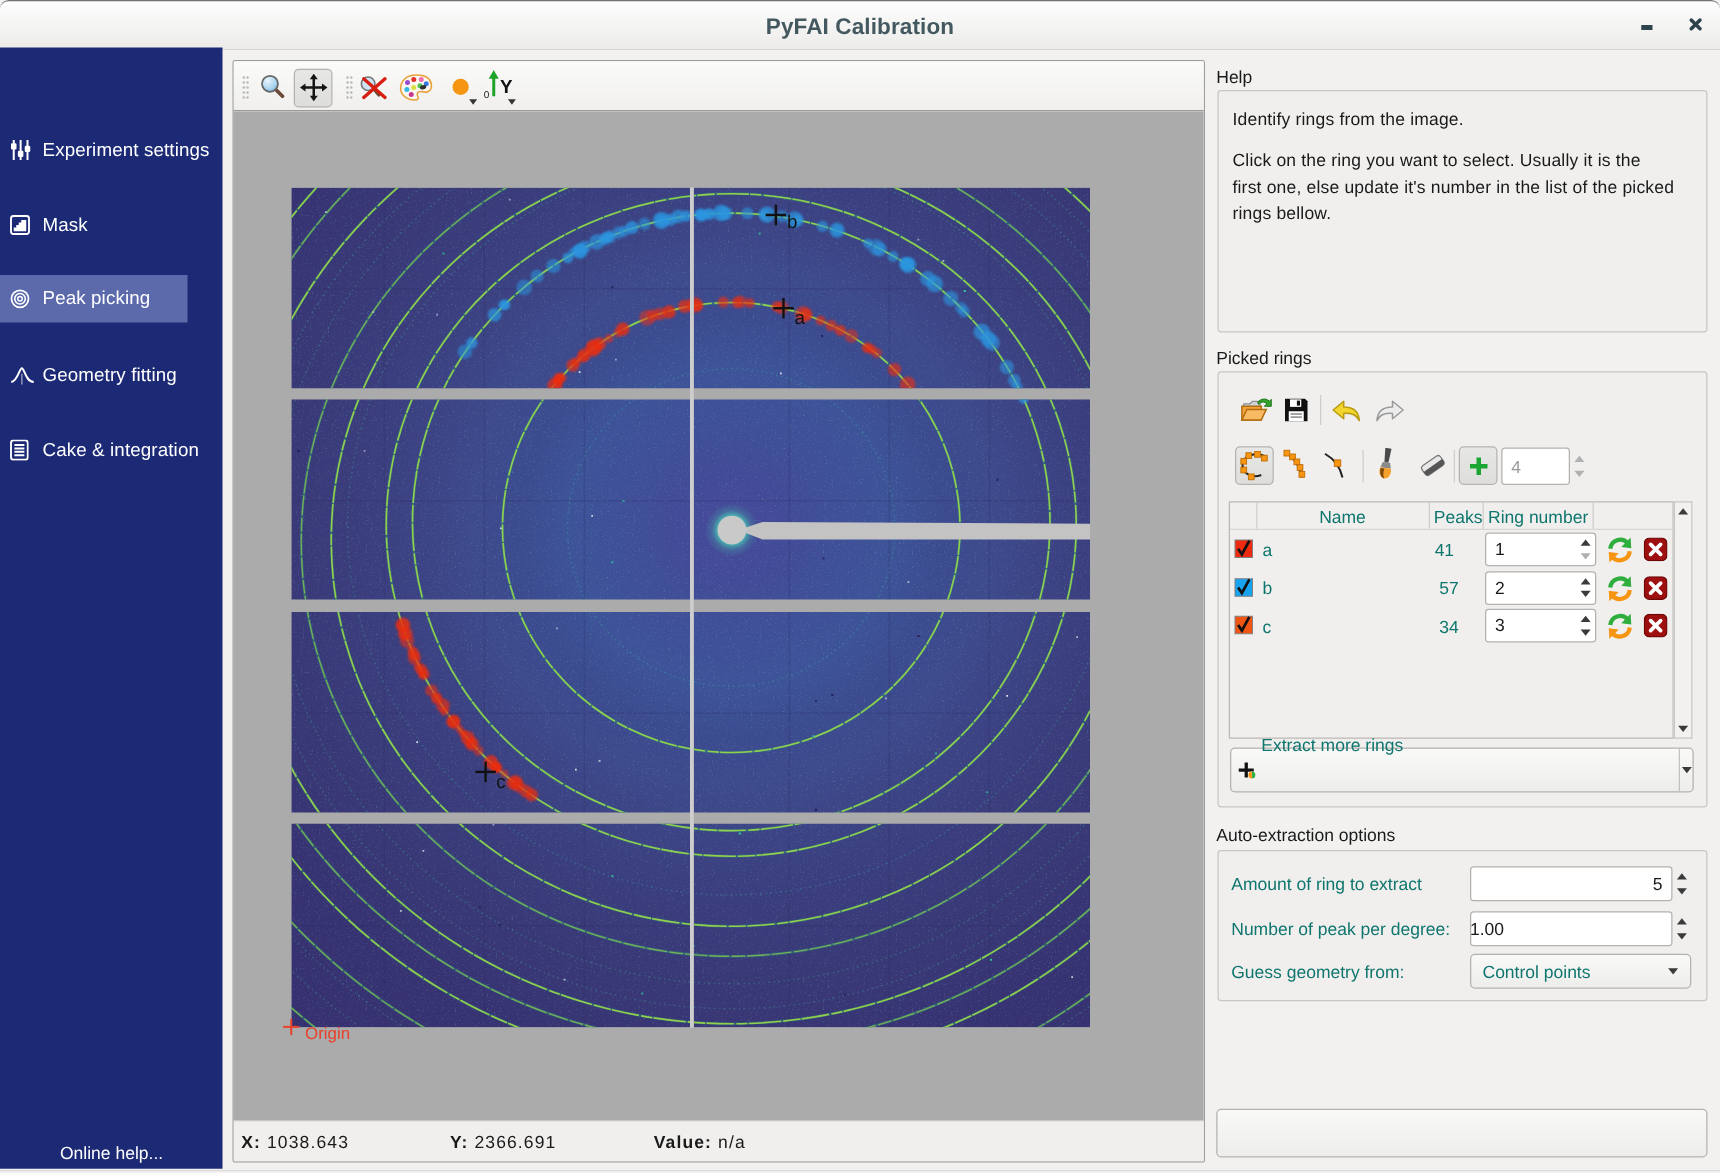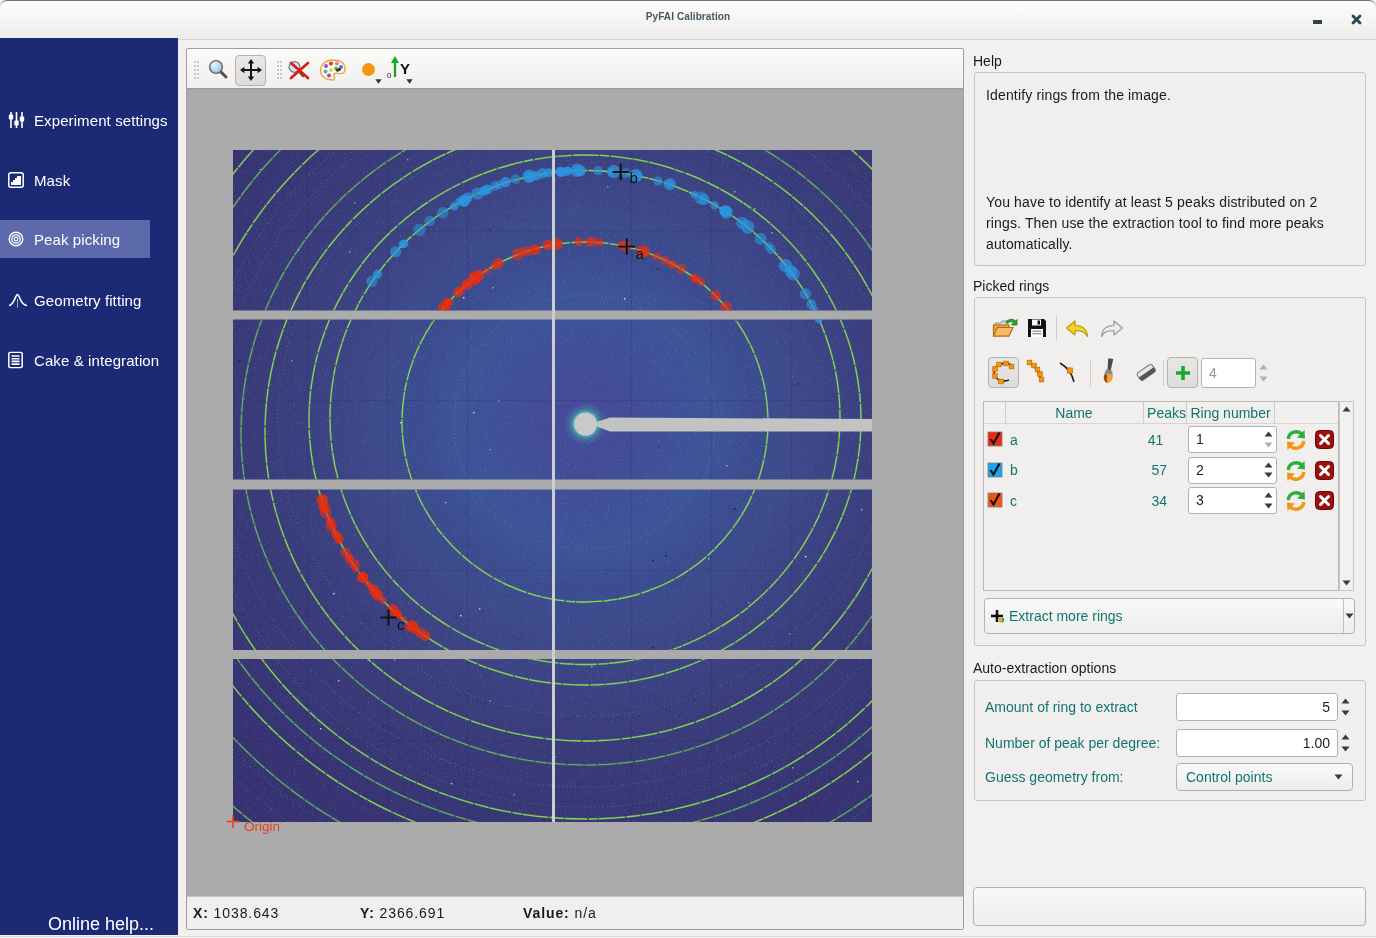--- a/index.html
+++ b/index.html
@@ -1,21 +1,21 @@
 <!DOCTYPE html>
 <html><head><meta charset="utf-8"><style>
 *{margin:0;padding:0;box-sizing:border-box}
 svg{display:block}
 html,body{width:1376px;height:938px;overflow:hidden;background:#f2f1f0;
   font-family:"Liberation Sans",sans-serif;-webkit-font-smoothing:antialiased}
 .abs{position:absolute}
 #titlebar{left:0;top:0;width:1376px;height:40px;
   background:linear-gradient(#fdfdfd,#f3f3f2 60%,#ecebea);
   border-top:1px solid #737373;border-bottom:1px solid #d6d4d2;border-radius:7px 7px 0 0}
-#title{width:100%;text-align:center;top:11px;font-size:10px;font-weight:bold;color:#44585f;letter-spacing:0.1px}
+#title{width:100%;text-align:center;top:11px;font-size:18px;font-weight:bold;color:#44585f;letter-spacing:0.1px}
 #sidebar{left:0;top:38px;width:178px;height:897px;background:#1c2a75}
 .sbitem{left:0;width:150px;height:38px;color:#fff;font-size:15px}
 .sbitem .ic{position:absolute;left:8px;top:50%;transform:translateY(-50%)}
 .sbitem .tx{position:absolute;left:34px;top:50%;transform:translateY(-50%);white-space:nowrap;letter-spacing:0.1px}
 #frame{left:186px;top:48px;width:778px;height:882px;background:#f4f4f3;border:1px solid #9d9d9d;border-radius:2px}
 #toolbar{left:187px;top:49px;width:776px;height:39px;background:linear-gradient(#fbfbfa,#f0efee)}
 #plot{left:187px;top:89px;width:776px;height:807px}
 #statusbar{left:187px;top:896px;width:776px;height:33px;background:#f0efee;border-top:1px solid #c9c7c5;font-size:14px;color:#1a1a1a}
 .st{position:absolute;top:8px;letter-spacing:0.9px}
 #rightpanel{left:964px;top:40px;width:398px;height:898px;font-size:14px;color:#1a1a1a}
@@ -96,21 +96,21 @@
         <g stroke="#fff" stroke-width="1.6">
           <line x1="3.5" y1="4.5" x2="11.5" y2="4.5"></line>
           <line x1="3.5" y1="7.2" x2="11.5" y2="7.2"></line>
           <line x1="3.5" y1="9.9" x2="11.5" y2="9.9"></line>
           <line x1="3.5" y1="12.6" x2="11.5" y2="12.6"></line>
         </g>
       </svg>
     </span>
     <span class="tx">Cake &amp; integration</span>
   </div>
-<div class="abs" style="left:48px;top:914px;color:#fff;font-size:18px">Online help...</div>
+<div class="abs" style="left:48px;top:914px;color:#fff;font-size:14px">Online help...</div>
 <div id="frame" class="abs"></div>
 <div id="toolbar" class="abs"></div>
 <div class="toolbtn abs" style="left:235px;top:55px"></div>
 <div class="abs" style="left:193px;top:60px">
     <svg width="7" height="20" viewBox="0 0 7 20">
       <circle cx="2" cy="2" r="1" fill="#b9b9b9"></circle>
       <circle cx="2" cy="6" r="1" fill="#b9b9b9"></circle>
       <circle cx="2" cy="10" r="1" fill="#b9b9b9"></circle>
       <circle cx="2" cy="14" r="1" fill="#b9b9b9"></circle>
       <circle cx="2" cy="18" r="1" fill="#b9b9b9"></circle>
@@ -504,21 +504,21 @@
   </div>
 <div id="statusbar" class="abs">
     <span class="st" style="left:6px"><b>X:</b>&nbsp;1038.643</span>
     <span class="st" style="left:173px"><b>Y:</b>&nbsp;2366.691</span>
     <span class="st" style="left:336px"><b>Value:</b>&nbsp;n/a</span>
   </div>
 <div id="rightpanel" class="abs">
     <div class="seclabel" style="top:13px">Help</div>
     <div class="gbox" style="top:32px;height:194px"></div>
     <div class="helptext" style="top:45px">Identify rings from the image.</div>
-    <div class="helptext" style="top:152px">You have to identify at least 5 peaks distributed on 2<br>rings. Then use the extraction tool to find more peaks<br>automatically.</div>
+    <div class="helptext" style="top:78px">Click on the ring you want to select. Usually it is the<br>first one, else update it's number in the list of the picked<br>rings bellow.</div>
     <div class="seclabel" style="top:238px">Picked rings</div>
     <div class="gbox" style="top:257px;height:349px"></div>
     <div class="abs" style="left:28px;top:277px">
       <svg width="26" height="21" viewBox="0 0 26 21">
         <path d="M3 6 L3 18 L16 18 L16 4 L10 4 L8 6 Z" fill="#cfd4da" stroke="#8a9096" stroke-width="1"></path>
         <path d="M1.5 8 L1.5 19 L17 19 L17 8 Z" fill="#f2a33c" stroke="#b06d10" stroke-width="1.2"></path>
         <path d="M1.5 19 L5.5 10.5 L21 10.5 L17 19 Z" fill="#f8ba62" stroke="#b06d10" stroke-width="1.2"></path>
         <path d="M14 5 C17 1.5 21 1.5 23.5 4 L25 2.5 L25 8 L19.5 8 L21.5 6 C19.5 4 17 4.2 15 6.5 Z" fill="#33a42c" stroke="#1c7018" stroke-width="0.8"></path>
       </svg>
     </div>
@@ -743,21 +743,21 @@
       <svg width="16" height="16" viewBox="0 0 16 16">
         <g stroke="#111" stroke-width="2.6">
           <line x1="7" y1="2" x2="7" y2="14"></line>
           <line x1="1" y1="8" x2="13" y2="8"></line>
         </g>
         <circle cx="11.5" cy="12" r="2.8" fill="#fff"></circle>
         <path d="M11.5 9.2 A2.8 2.8 0 0 1 11.5 14.8 Z" fill="#35b045"></path>
         <path d="M11.5 9.2 A2.8 2.8 0 0 0 11.5 14.8 Z" fill="#f59511"></path>
       </svg>
     </div>
-    <div class="rowtx" style="left:45px;top:568px">Extract more rings</div>
+    <div class="rowtx" style="left:45px;top:548px">Extract more rings</div>
     <div class="seclabel" style="top:620px">Auto-extraction options</div>
     <div class="gbox" style="top:640px;height:121px"></div>
     <div class="rowtx" style="left:21px;top:659px">Amount of ring to extract</div>
     <div class="spin abs" style="left:212px;top:653px;width:162px;height:28px"></div>
     <div class="spinarr abs" style="left:374px;top:653px;width:15px;height:28px">
       <svg width="9" height="6" viewBox="0 0 9 6">
         <path d="M4.5 0.5 L8.5 5.5 L0.5 5.5 Z" fill="#3a3a3a"></path>
       </svg>
       <svg width="9" height="6" viewBox="0 0 9 6">
         <path d="M0.5 0.5 L8.5 0.5 L4.5 5.5 Z" fill="#3a3a3a"></path>
@@ -767,21 +767,21 @@
     <div class="rowtx" style="left:21px;top:695px">Number of peak per degree:</div>
     <div class="spin abs" style="left:212px;top:689px;width:162px;height:28px"></div>
     <div class="spinarr abs" style="left:374px;top:689px;width:15px;height:28px">
       <svg width="9" height="6" viewBox="0 0 9 6">
         <path d="M4.5 0.5 L8.5 5.5 L0.5 5.5 Z" fill="#3a3a3a"></path>
       </svg>
       <svg width="9" height="6" viewBox="0 0 9 6">
         <path d="M0.5 0.5 L8.5 0.5 L4.5 5.5 Z" fill="#3a3a3a"></path>
       </svg>
     </div>
-    <div class="spinval" style="left:212px;top:695.0px;width:154px;text-align:right;color:#1a1a1a">1.00</div>
+    <div class="spinval" style="left:212px;top:695.0px;width:154px;color:#1a1a1a">1.00</div>
     <div class="rowtx" style="left:21px;top:729px">Guess geometry from:</div>
     <div class="btn" style="left:212px;top:723px;width:177px;height:28px"></div>
     <div class="rowtx" style="left:222px;top:729px">Control points</div>
     <div class="abs" style="left:370px;top:734px">
       <svg width="9" height="6" viewBox="0 0 9 6">
         <path d="M0.5 0.5 L8.5 0.5 L4.5 5.5 Z" fill="#3a3a3a"></path>
       </svg>
     </div>
     <div class="btn" style="left:9px;top:847px;width:393px;height:39px"></div>
   </div>

